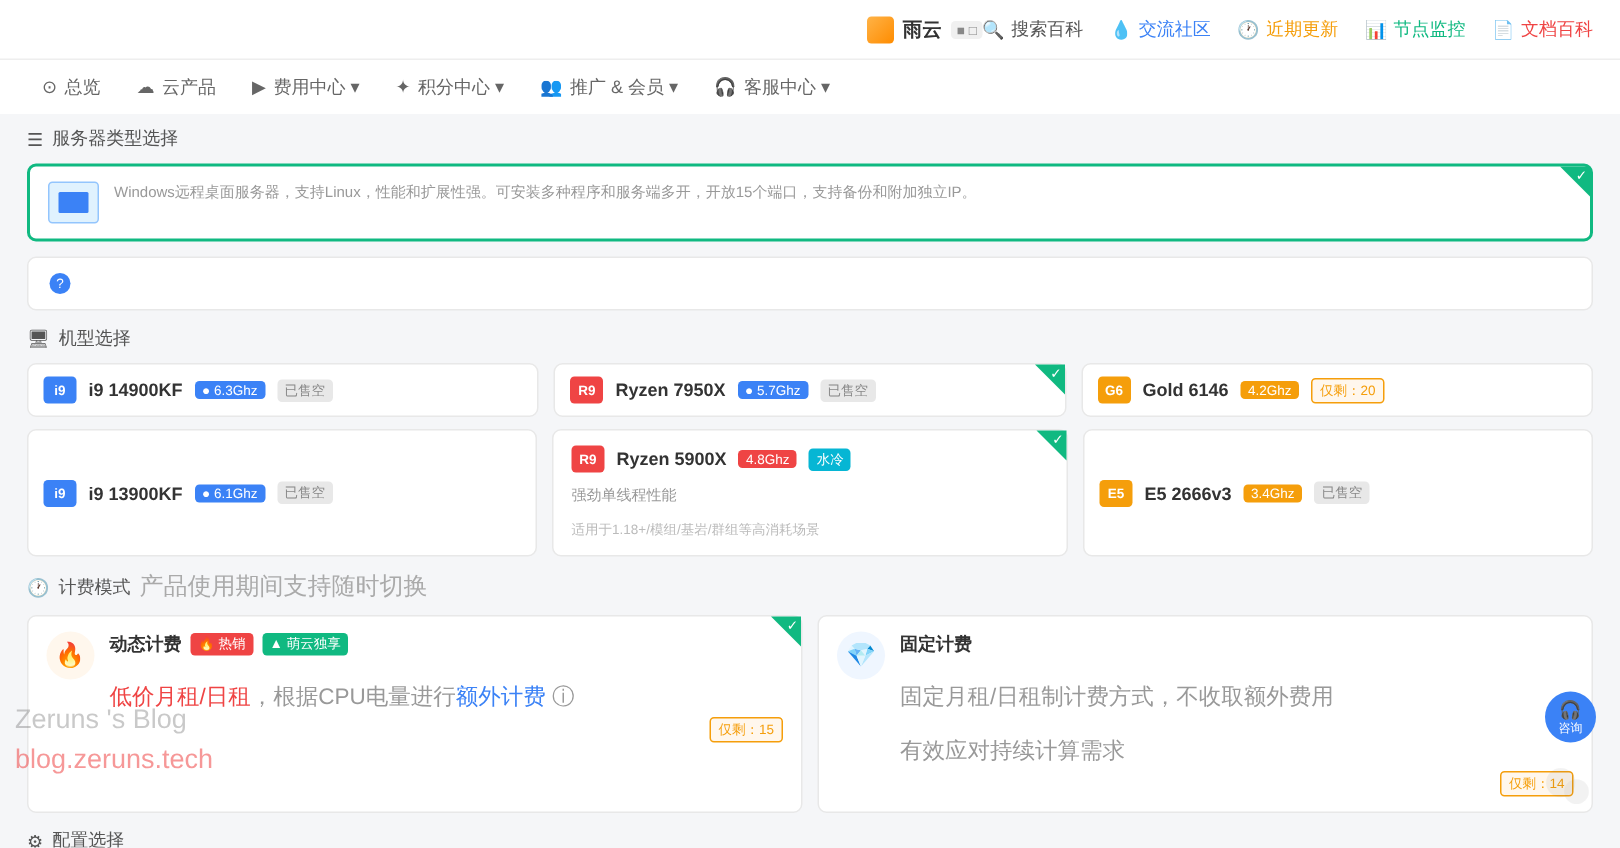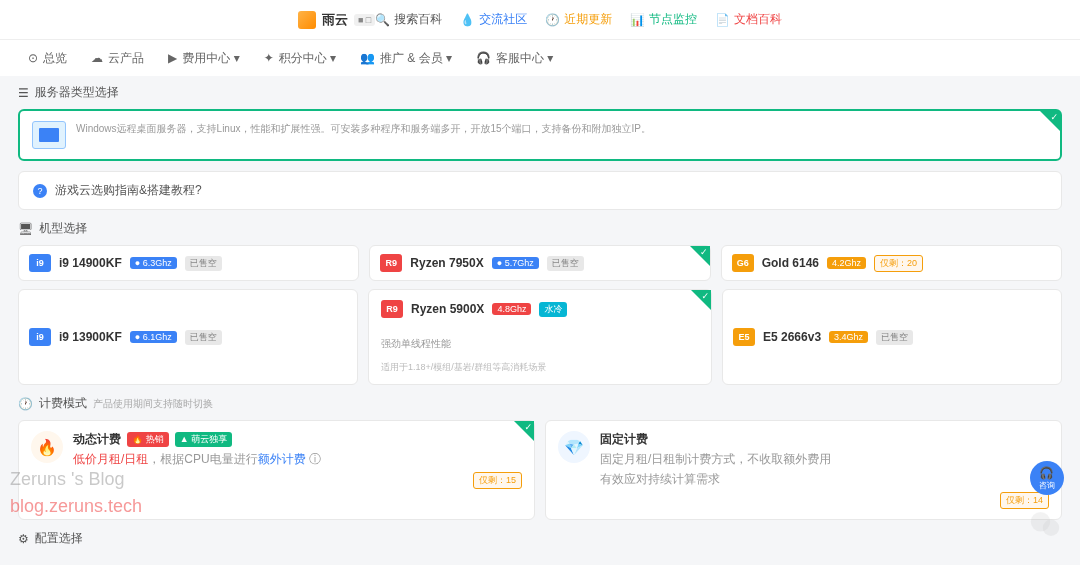--- a/index.html
+++ b/index.html
@@ -1,35 +1,35 @@
 <!DOCTYPE html>
 <html><head>
 <meta charset="utf-8">
 <style>
 *{box-sizing:border-box;margin:0;padding:0;font-family:-apple-system,BlinkMacSystemFont,"PingFang SC","Microsoft YaHei",sans-serif}
 body{background:#f5f6f8;font-size:12px;color:#333;width:1080px;height:565px;position:relative;overflow:hidden}
-.topbar{background:#fff;height:40px;display:flex;align-items:center;padding:0 18px;justify-content:center;border-bottom:1px solid #eee}
+.topbar{background:#fff;height:40px;display:flex;align-items:center;padding:0 18px;justify-content:flex-end;border-bottom:1px solid #eee}
 .logo-area{display:flex;align-items:center;gap:6px}
 .logo-text{font-weight:600;color:#333;font-size:13px}
 .logo-icon{width:18px;height:18px;background:linear-gradient(135deg,#ffb347,#ff8c00);border-radius:3px}
 .logo-badge{background:#f0f0f0;border-radius:3px;padding:1px 4px;font-size:9px;color:#888;display:flex;align-items:center;gap:2px}
 .topnav{display:flex;align-items:center;gap:18px;font-size:12px}
 .topnav-item{display:flex;align-items:center;gap:4px;color:#555;cursor:pointer}
 .tn-blue{color:#3b82f6}.tn-orange{color:#f59e0b}.tn-green{color:#10b981}.tn-red{color:#ef4444}
 .user-area{display:flex;align-items:center;gap:8px}
 .user-name{font-weight:600;font-size:12px;text-align:right}
 .user-sub{font-size:9px;color:#999;text-align:right}
 .avatar{width:28px;height:28px;border-radius:50%;background:#d1f0e8;display:flex;align-items:center;justify-content:center;color:#10b981;font-weight:600;font-size:10px;position:relative}
 .avatar-dot{position:absolute;bottom:0;right:0;width:8px;height:8px;background:#10b981;border-radius:50%;border:1px solid #fff}
 .subbar{background:#fff;height:36px;display:flex;align-items:center;padding:0 28px;gap:24px;font-size:12px;color:#666}
 .subbar-item{display:flex;align-items:center;gap:5px;cursor:pointer}
 .content{padding:8px 18px}
 .section{margin-bottom:10px}
 .sec-head{display:flex;align-items:center;gap:6px;color:#555;font-size:12px;margin-bottom:8px}
-.sec-sub{font-size:10px;color:#aaa}
+.sec-sub{font-size:16px;color:#aaa}
 .row{display:flex;gap:10px}
 .card{background:#fff;border:1px solid #e8e8e8;border-radius:6px;padding:10px 12px;flex:1;position:relative}
 .card.selected{border-color:#10b981}
 .corner{position:absolute;top:0;right:0;width:0;height:0;border-left:20px solid transparent;border-top:20px solid #10b981}
 .corner::after{content:"✓";position:absolute;top:-19px;right:2px;color:#fff;font-size:9px}
 .redbox{border:2px solid #e74c3c}
 .card-title{font-weight:600;font-size:13px;display:flex;align-items:center;gap:6px;margin-bottom:3px}
 .card-desc{font-size:10px;color:#999;line-height:1.5}
 .badge{display:inline-block;padding:1px 5px;border-radius:3px;font-size:9px;font-weight:500}
 .b-blue{background:#3b82f6;color:#fff}.b-orange{background:#f59e0b;color:#fff}.b-green{background:#10b981;color:#fff}
@@ -39,28 +39,28 @@
 .server-icon::before{content:"";width:20px;height:14px;background:#3b82f6;border-radius:1px}
 .mcsm-icon{width:34px;height:28px;background:#374151;border-radius:3px;color:#fff;display:flex;align-items:center;justify-content:center;font-size:7px;font-weight:600}
 .faq{background:#fff;border:1px solid #e8e8e8;border-radius:6px;padding:10px 14px;display:flex;align-items:center;gap:8px;color:#555;cursor:pointer}
 .faq-q{width:14px;height:14px;border-radius:50%;background:#3b82f6;color:#fff;display:flex;align-items:center;justify-content:center;font-size:9px}
 .cpu-card{background:#fff;border:1px solid #e8e8e8;border-radius:6px;padding:8px 10px;flex:1;position:relative;display:flex;align-items:center;gap:8px;min-height:36px}
 .cpu-card.tall{flex-direction:column;align-items:flex-start;padding:10px 12px}
 .cpu-card.tall .cpu-row{display:flex;align-items:center;gap:8px}
 .cpu-chip{width:22px;height:18px;border-radius:3px;display:flex;align-items:center;justify-content:center;color:#fff;font-size:9px;font-weight:600}
 .chip-i9{background:#3b82f6}.chip-r9{background:#ef4444}.chip-g6{background:#f59e0b}.chip-e5{background:#f59e0b}
 .cpu-name{font-weight:600;font-size:12px}
-.cpu-sub{font-size:10px;color:#999;margin-top:11px}
+.cpu-sub{font-size:10px;color:#999;margin-top:0}
 .cpu-sub2{font-size:9px;color:#bbb;margin-top:2px}
 .bill-card{background:#fff;border:1px solid #e8e8e8;border-radius:6px;padding:10px 12px;flex:1;position:relative;display:flex;gap:10px}
 .bill-icon{width:32px;height:32px;border-radius:50%;display:flex;align-items:center;justify-content:center;font-size:16px}
 .bi-orange{background:#fff7ed;color:#f59e0b}.bi-blue{background:#eff6ff;color:#3b82f6}
 .bill-body{flex:1}
 .bill-title{font-weight:600;font-size:12px;display:flex;align-items:center;gap:6px}
-.bill-desc{font-size:12px;color:#999;margin-top:3px}
+.bill-desc{font-size:15px;color:#999;margin-top:17px}
 .bill-desc .hl{color:#ef4444}
 .bill-desc a{color:#3b82f6}
 .bill-foot{display:flex;justify-content:flex-end;margin-top:4px}
 .float-help{position:absolute;right:16px;bottom:70px;width:34px;height:34px;border-radius:50%;background:#3b82f6;color:#fff;display:flex;align-items:center;justify-content:center;font-size:12px;cursor:pointer;flex-direction:column}
 .float-help span{font-size:8px}
 .watermark1{position:absolute;left:10px;top:466px;font-size:18px;color:rgba(120,120,120,0.4);pointer-events:none;font-weight:400;line-height:1.5}
 .watermark1 .l2{color:rgba(239,68,68,0.55)}
 .watermark2{position:absolute;right:20px;bottom:28px;font-size:26px;color:rgba(100,100,100,0.28);pointer-events:none;font-weight:400;letter-spacing:2px;display:flex;align-items:center;gap:10px}
 .wx-icon{width:30px;height:26px;opacity:0.28}
 </style>
@@ -139,21 +139,20 @@
               <div class="card-desc">Windows远程桌面服务器，支持Linux，性能和扩展性强。可安装多种程序和服务端多开，开放15个端口，支持备份和附加独立IP。</div>
             </div>
           </div>
         </div>
       </div>
   </div>
 
   <div class="section">
     <div class="faq">
       <div class="faq-q">?</div>
-      <span>游戏云选购指南&amp;搭建教程?</span>
     </div>
   </div>
 
   <div class="section">
     <div class="sec-head">🖥 <span>机型选择</span></div>
     <div id="cpu-rows">
         <div class="row" style="margin-bottom: 8px;">
           <div class="cpu-card">
             <div class="cpu-chip chip-i9">i9</div>
             <div class="cpu-name">i9 14900KF</div>

